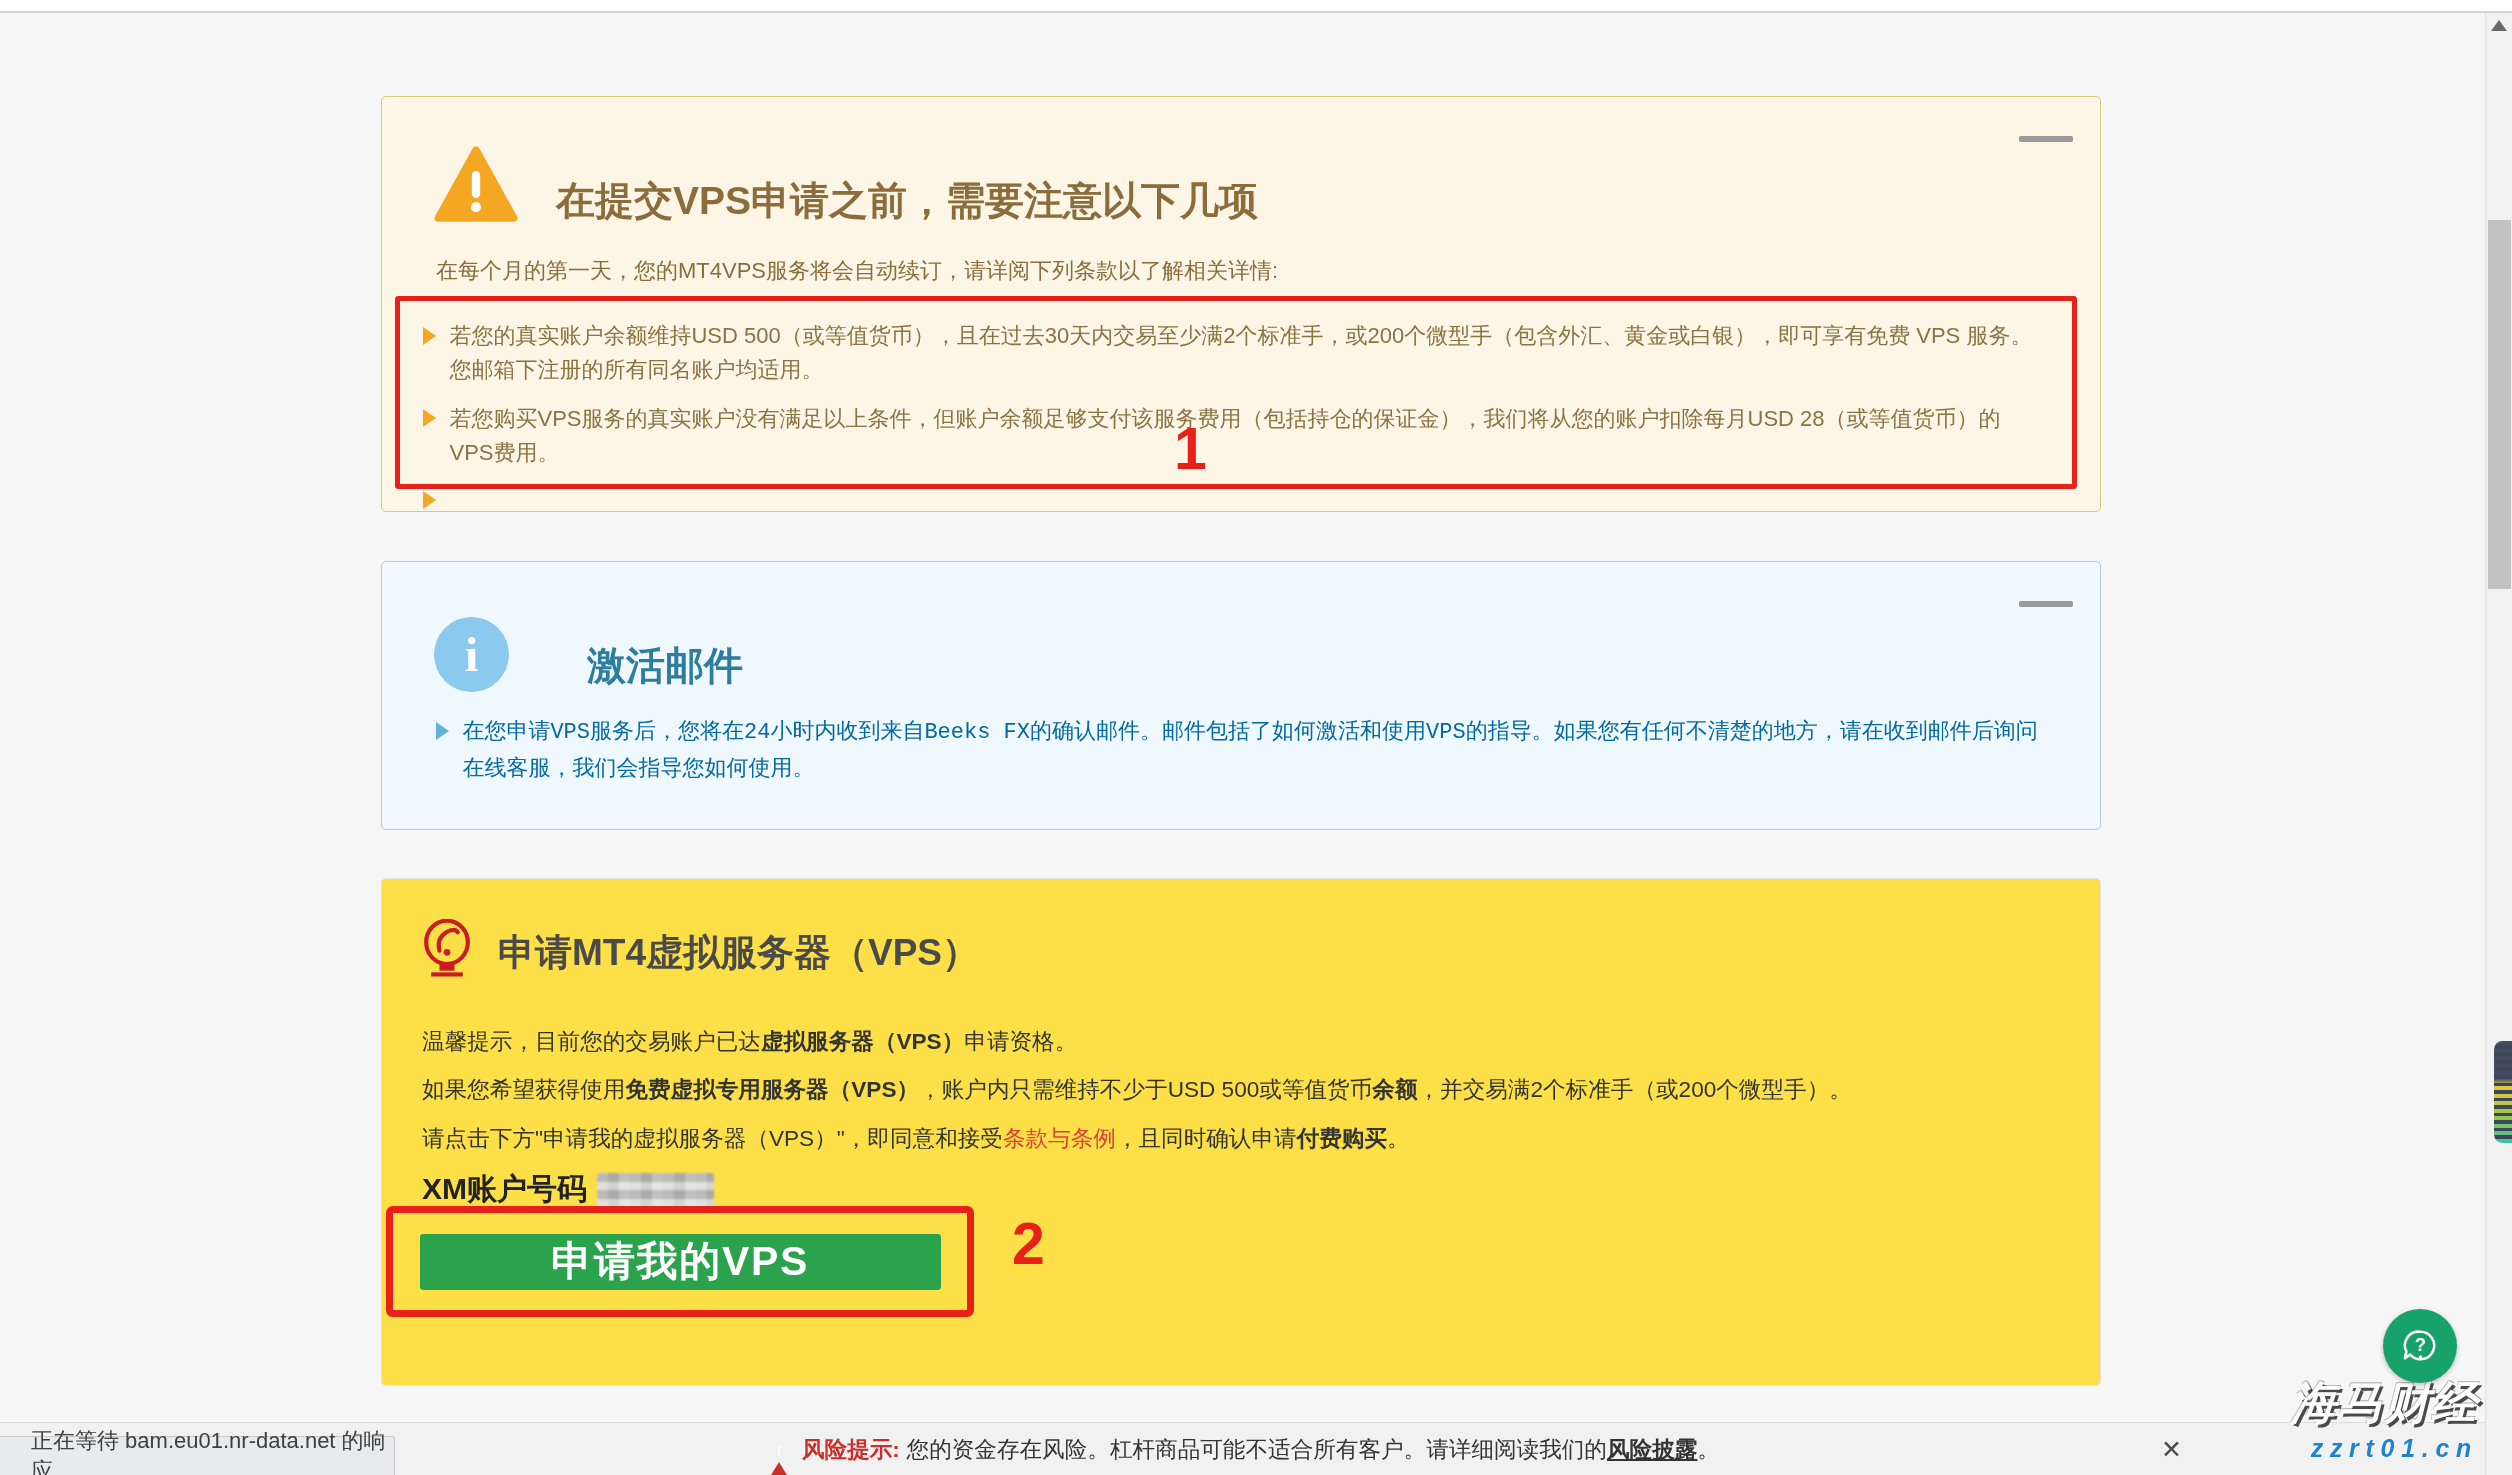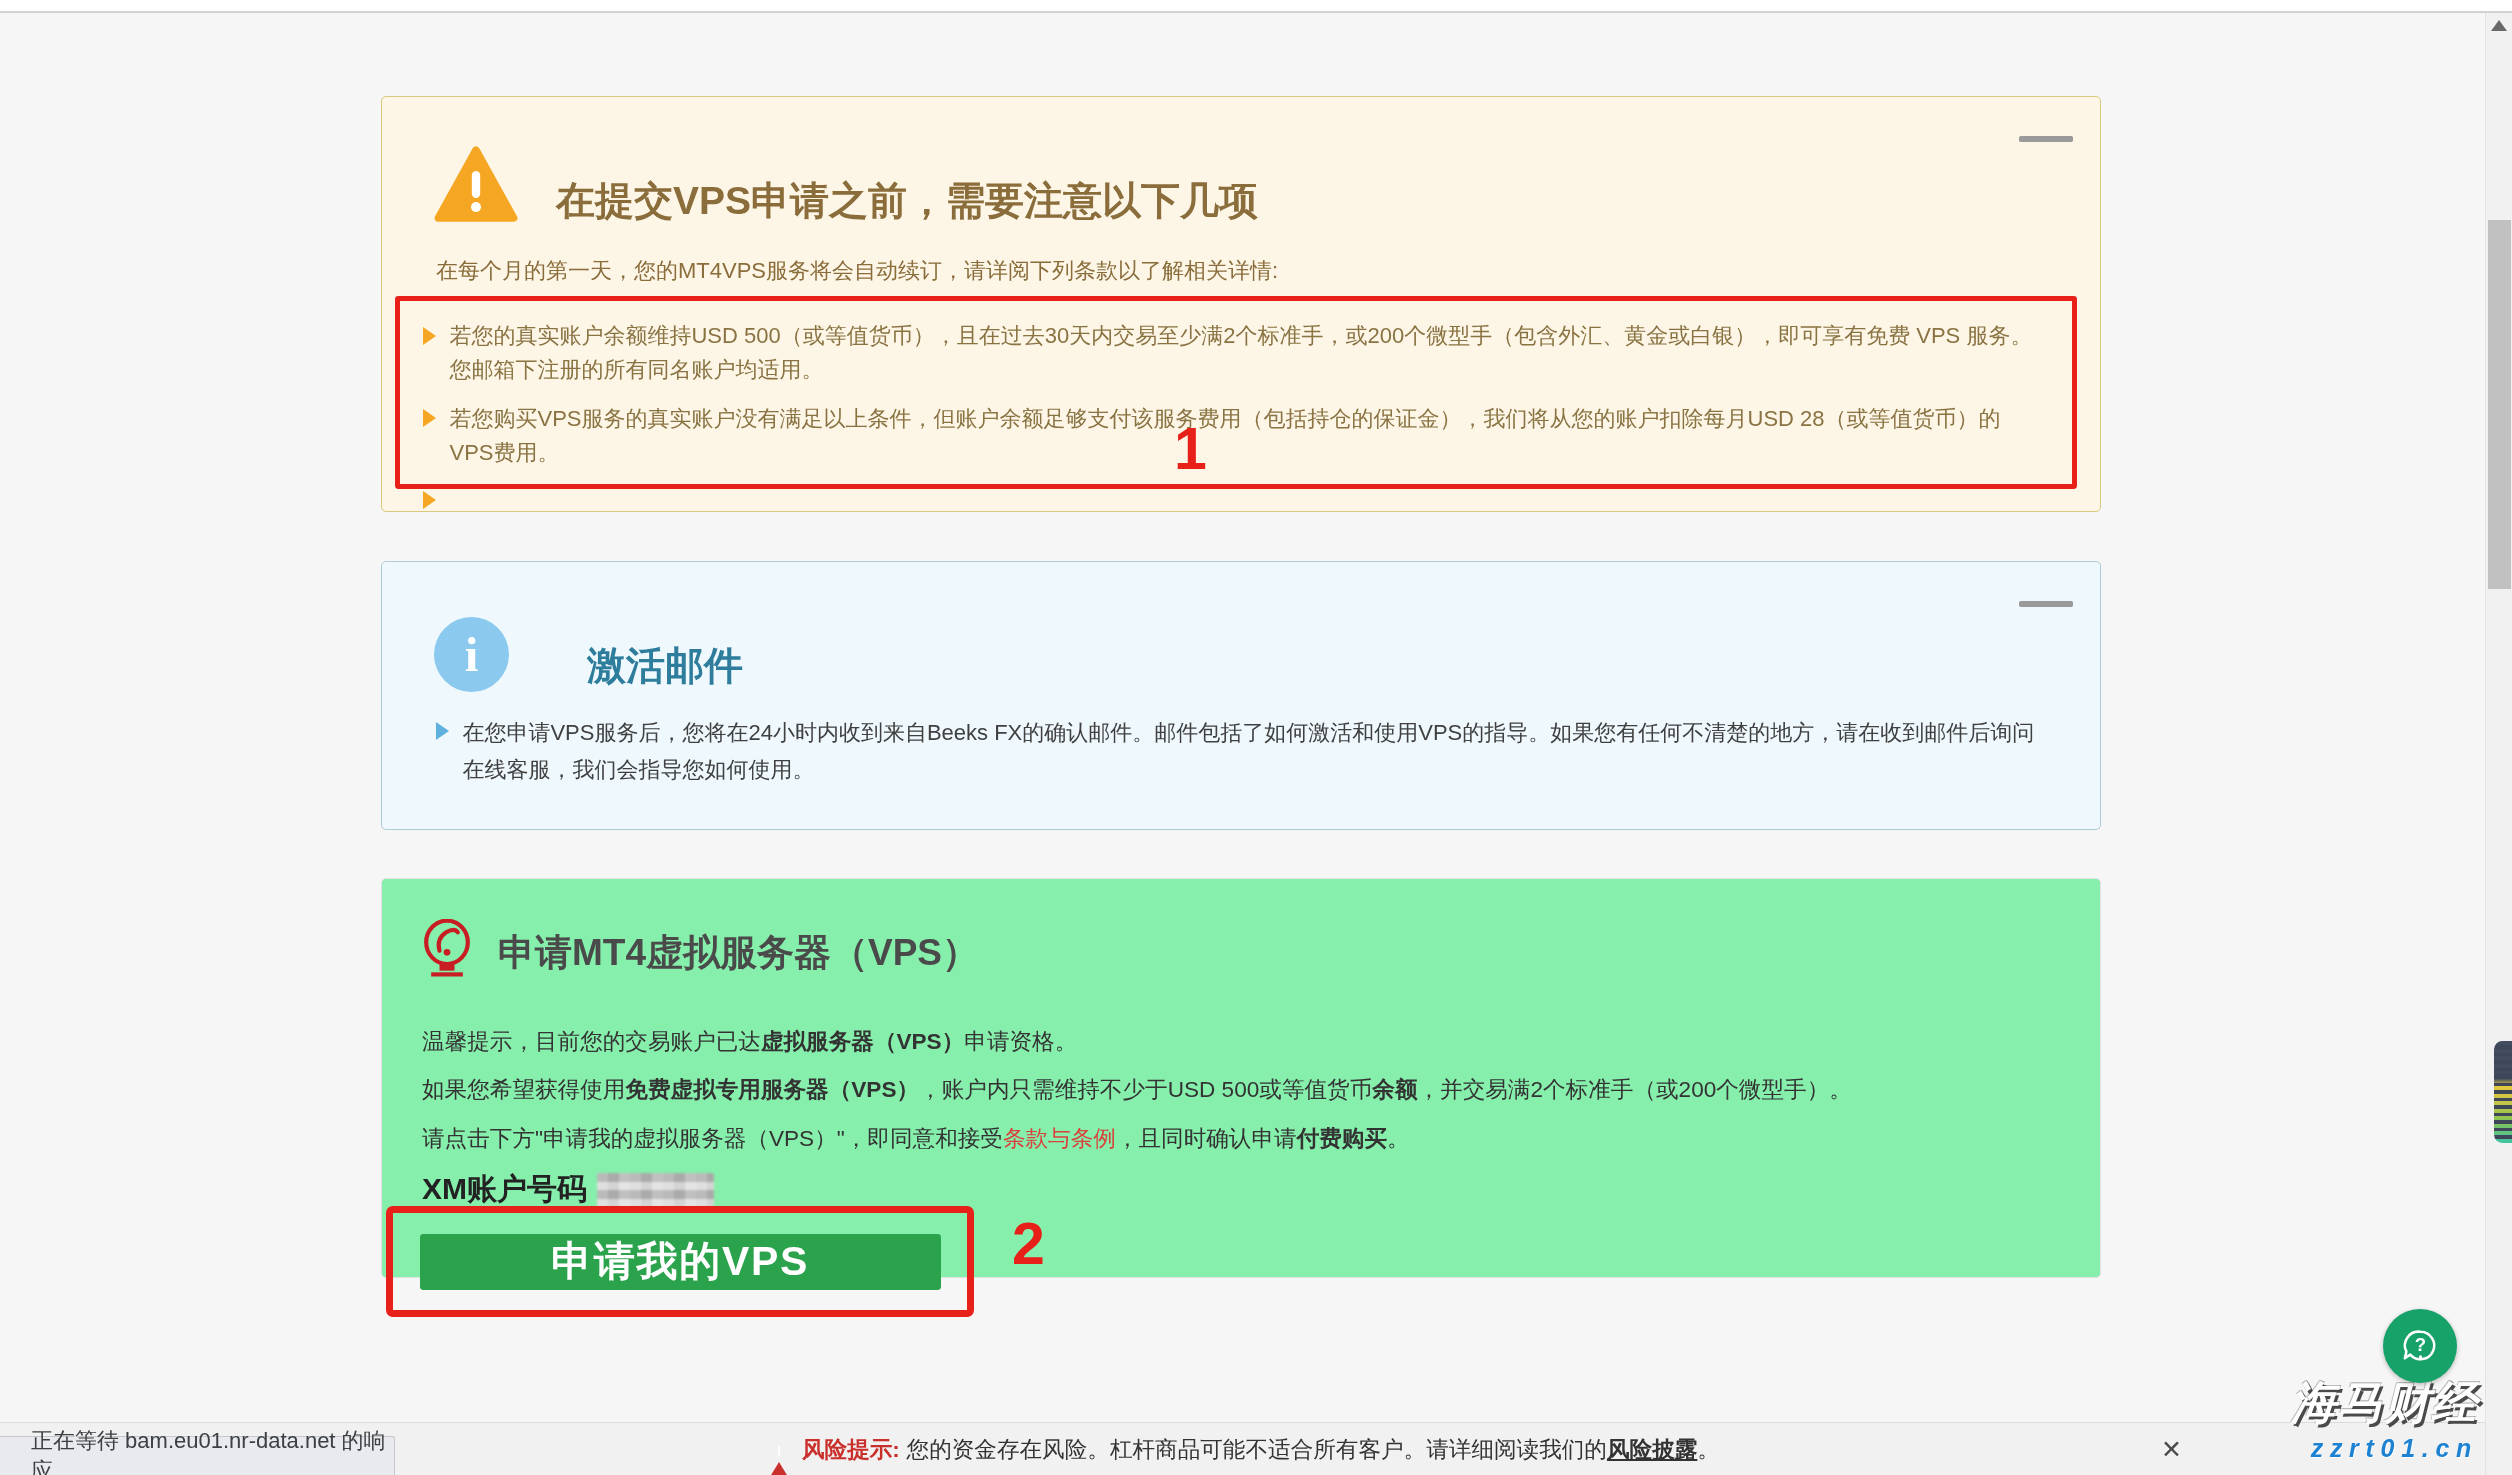--- a/index.html
+++ b/index.html
@@ -11,21 +11,21 @@
     position:relative;
   }
   
   .top-strip { position:absolute; left:0; top:0; width:2512px; height:13.4px;
     background:#ffffff; border-bottom:2.5px solid #d2d2d2; z-index:5; }
 
   
   .panel { position:absolute; left:381px; width:1720px; border-radius:5px; }
   .panel-warning { top:96px; height:416px; background:#fdf6e7; border:1.7px solid #d9c97c; }
   .panel-info    { top:561px; height:269px; background:#eff9fd; border:1.7px solid #aecbd6; }
-  .panel-apply   { top:878px; height:400px; background:#86efac; border:1.7px solid #e2e2e2; }
+  .panel-apply   { top:878px; height:508px; background:#fde047; border:1.7px solid #e2e2e2; }
 
   .dash { position:absolute; right:27px; top:39px; width:54px; height:5.9px;
     background:#9a9a9a; border-radius:1.7px; cursor:pointer; }
 
   
   .warn-icon { position:absolute; left:52px; top:49px; }
   .warn-title { position:absolute; left:174px; top:77px; font-size:39px; font-weight:bold; color:#8a6d3b; }
   .warn-intro { position:absolute; left:54px; top:159px; font-size:22px; color:#8a6d3b; }
   .annot-box-1 { position:absolute; left:12.6px; top:199px; width:1682px; height:193px;
     border:5.9px solid #e7211a; border-radius:3.4px; }
@@ -42,21 +42,21 @@
   .num1 { left:792px; top:318px; }
   .num2 { left:630px; top:331px; }
 
   
   .info-circle { position:absolute; left:52px; top:55px; width:75px; height:75px;
     border-radius:50%; background:#8bc9ee; display:flex; align-items:center; justify-content:center; }
   .info-circle span { color:#fff; font-family:"Liberation Serif","DejaVu Serif",serif;
     font-weight:bold; font-size:49px; line-height:1; }
   .info-title { position:absolute; left:205px; top:77px; font-size:39px; font-weight:bold; color:#2e7d9c; }
   .info-bullet { position:absolute; left:54px; top:152px; right:59px; display:flex; align-items:flex-start; }
-  .info-text { font-size:22px; line-height:37px; color:#404040; }
+  .info-text { font-size:22px; line-height:37px; color:#0369a1;font-family:Liberation Mono, monospace; }
 
   
   .stamp-icon { position:absolute; left:39px; top:40px; }
   .apply-title { position:absolute; left:116px; top:49px; font-size:37px; font-weight:bold; color:#4a4a4a; }
   .apply-p { position:absolute; left:40px; right:50px; font-size:22.6px; line-height:34px; color:#333; }
   .p1 { top:146px; } .p2 { top:194px; } .p3 { top:243px; }
   .b { font-weight:bold; }
   .link-red { color:#d9413c; text-decoration:none; cursor:pointer; }
   .xm-row { position:absolute; left:40px; top:290px; display:flex; align-items:center; }
   .xm-label { font-size:30px; font-weight:bold; color:#222; }

